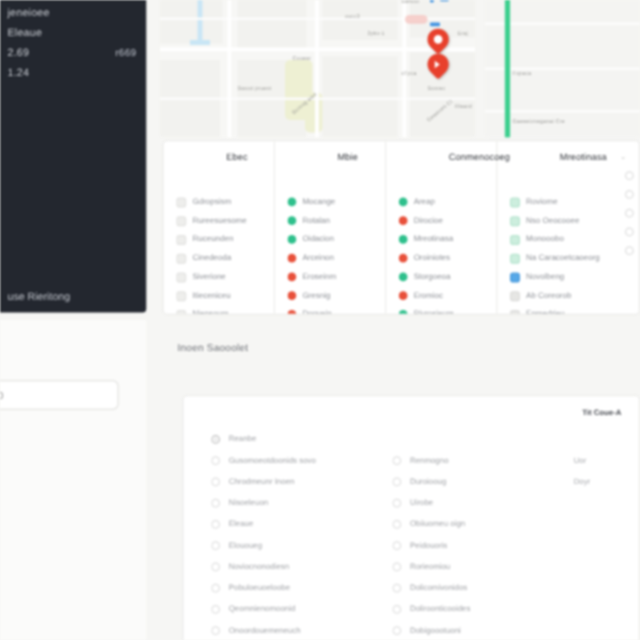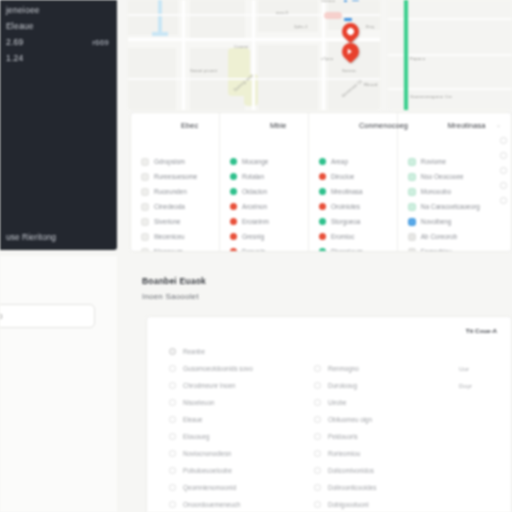--- a/index.html
+++ b/index.html
@@ -408,21 +408,20 @@
 
   <div class="left-lower">
     <div class="search-wrap">
       <div class="search-box">
         <span placeholder="0.00">0.00</span>
       </div>
     </div>
   </div>
 
   <div class="bottom">
-    <div class="b-title">Boanbei Euaok</div>
     <div class="b-sub">Inoen Saooolet</div>
 
     <div class="b-panel">
       <div class="b-panel-head">Tit Coue-A</div>
       <div class="b-cols">
 
         <div class="b-col">
           <div class="b-item sel">
               <span class="r"></span>
               <span>Reanbe</span>

